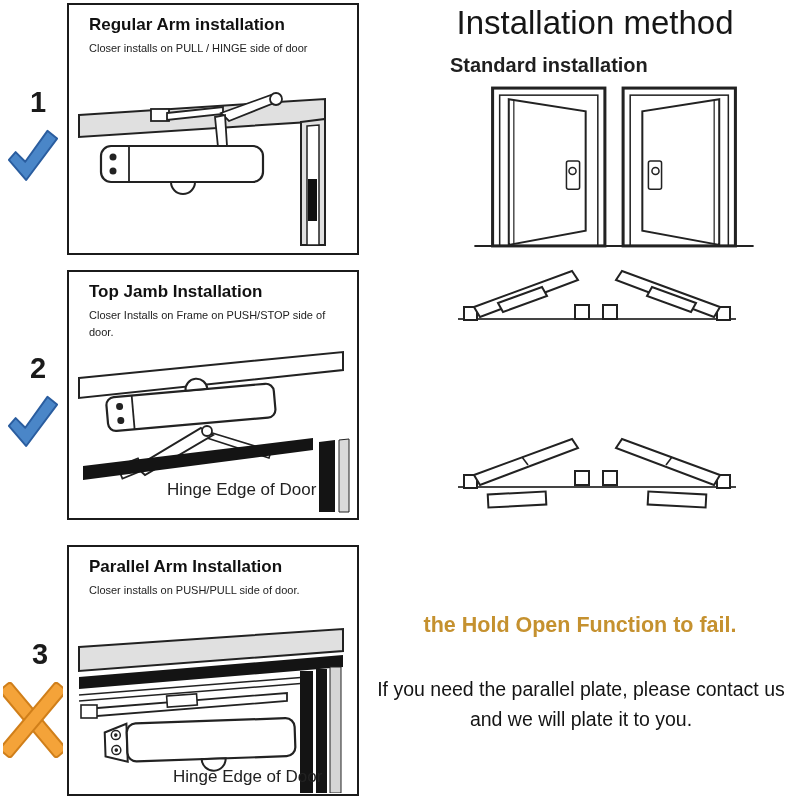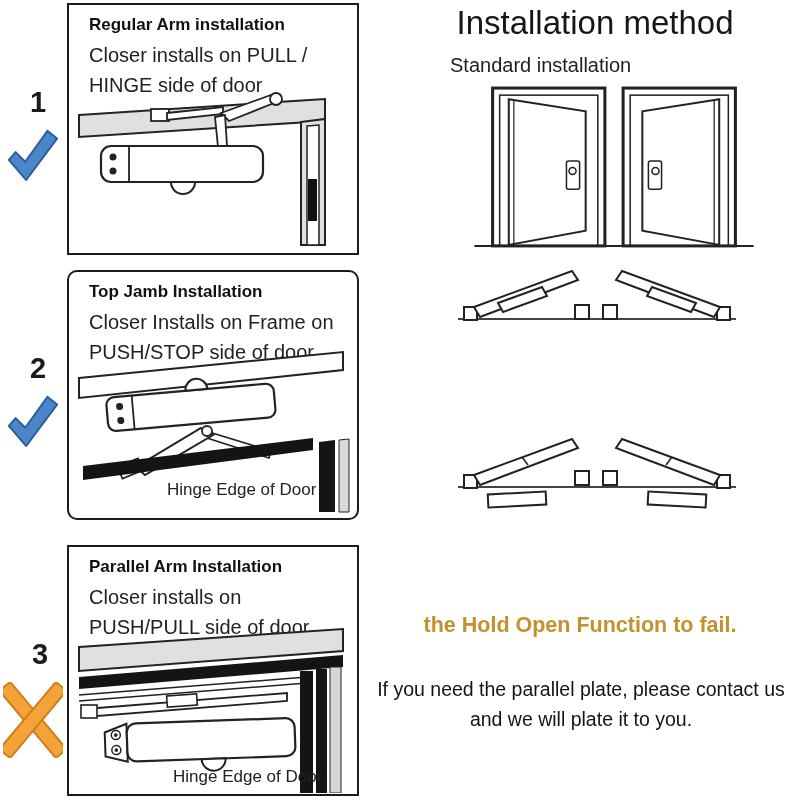--- a/index.html
+++ b/index.html
@@ -7,26 +7,26 @@
     position:relative;width:800px;height:800px;background:#ffffff;
     font-family:"Liberation Sans","DejaVu Sans",sans-serif;color:#1a1a1a;
     overflow:hidden;
   }
   .abs{position:absolute;}
   
   .step-num{width:44px;text-align:center;font-size:29px;font-weight:600;color:#1a1a1a;}
   
   .panel{position:absolute;width:292px;background:#fff;border:2px solid #1b1b1b;box-sizing:border-box;}
   .panel-title{margin:10px 0 0 20px;font-size:17px;font-weight:700;color:#111;}
-  .panel-desc{margin:5px 0 0 20px;width:246px;font-size:20px;line-height:1.5;color:#222;}
+  .panel-desc{margin:5px 0 0 20px;width:246px;font-size:11px;line-height:1.5;color:#222;}
   .panel-caption{position:absolute;font-size:17px;color:#222;white-space:nowrap;}
   .panel-svg{position:absolute;}
   
   .rc-title{left:430px;top:4px;width:330px;text-align:center;font-size:33px;font-weight:400;color:#161616;}
-  .rc-heading{font-size:20px;font-weight:400;color:#1f1f1f;}
+  .rc-heading{font-size:20px;font-weight:700;color:#1f1f1f;}
   .warning-text{left:368px;top:610px;width:424px;text-align:center;font-size:21.5px;font-weight:700;line-height:1.42;color:#c5912f;}
   .note-text{left:366px;top:674px;width:430px;text-align:center;font-size:19.5px;font-weight:400;line-height:1.55;color:#141414;}
   svg{display:block;}
 </style>
 </head>
 <body>
 
 <div id="screen">
 
   <div class="abs step-num" style="left:16px;top:86px;">1</div>
@@ -63,21 +63,21 @@
       <polygon points="140,28 150,26 152,57 143,58" fill="#fff" stroke="#222" stroke-width="1.8"></polygon>
 
       <rect x="26" y="57" width="162" height="36" rx="10" fill="#fff" stroke="#222" stroke-width="2.2"></rect>
       <line x1="54" y1="58" x2="54" y2="92" stroke="#222" stroke-width="1.8"></line>
       <circle cx="38" cy="68" r="3.5" fill="#222"></circle>
       <circle cx="38" cy="82" r="3.5" fill="#222"></circle>
       <path d="M 96 93 A 12 12 0 0 0 120 93 Z" fill="#fff" stroke="#222" stroke-width="2"></path>
     </svg>
   </div>
 
-  <div class="panel" style="left:67px;top:270px;height:250px;border-radius:10px;">
+  <div class="panel" style="left:67px;top:270px;height:250px;">
     <div class="panel-title">Top Jamb Installation</div>
     <div class="panel-desc">Closer Installs on Frame on PUSH/STOP side of door.</div>
     <svg class="panel-svg" style="left:6px;top:76px;" width="278" height="170" viewBox="0 0 278 170">
 
       <polygon points="4,30 268,4 268,22 4,50" fill="#fff" stroke="#222" stroke-width="2"></polygon>
 
       <g transform="rotate(-5 120 60)">
         <rect x="32" y="42" width="168" height="34" rx="8" fill="#fff" stroke="#222" stroke-width="2.2"></rect>
         <line x1="58" y1="42" x2="58" y2="76" stroke="#222" stroke-width="1.8"></line>
         <circle cx="45" cy="52" r="3.5" fill="#222"></circle>

